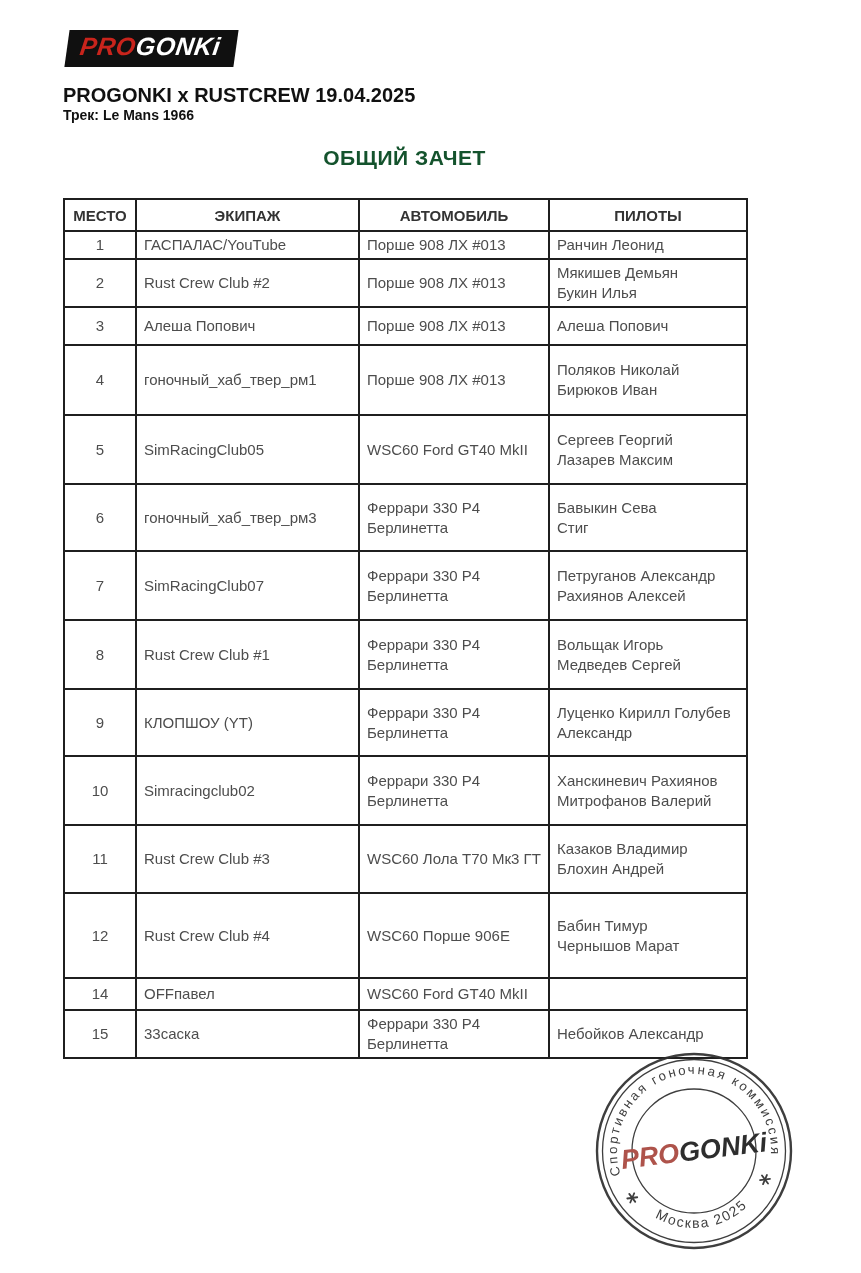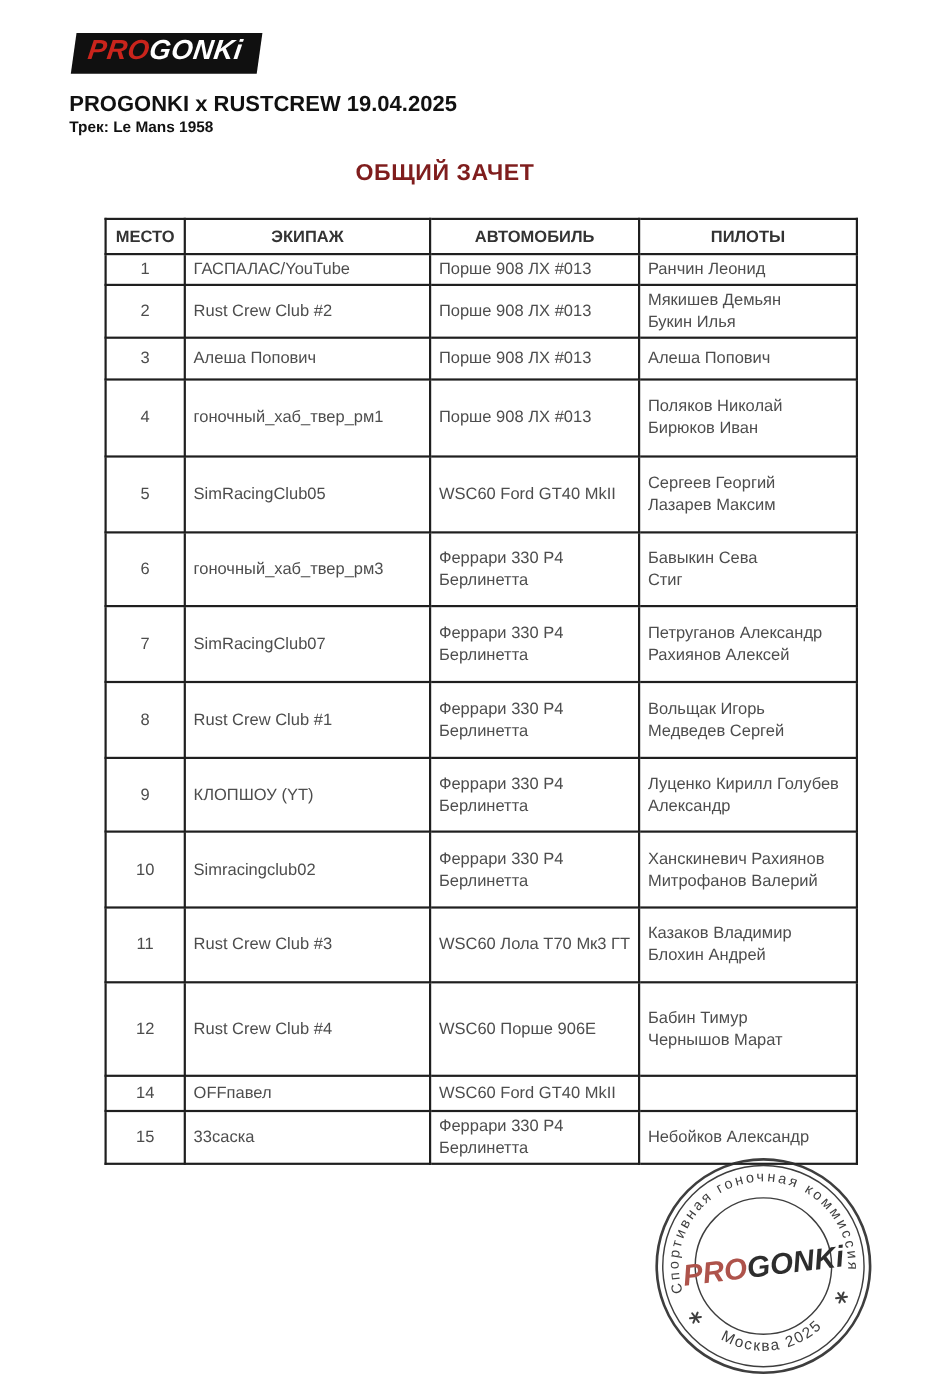--- a/index.html
+++ b/index.html
@@ -19,25 +19,25 @@
         padding:3px 16px 6px 13px;display:inline-block;}
   .logo span{display:inline-block;transform:skewX(0deg);font-style:italic;font-weight:800;
         font-size:25px;letter-spacing:.5px;line-height:1.1;}
   .logo-pro{color:var(--logo-red);}
   .logo-gonki{color:#ffffff;}
 
   .event-line{position:absolute;left:63px;top:84px;font-size:20px;font-weight:bold;color:#111;}
   .track-line{position:absolute;left:63px;top:107px;font-size:14px;font-weight:bold;color:#111;}
 
   .page-title{position:absolute;left:63px;top:146px;width:683px;text-align:center;
-        font-size:21px;font-weight:bold;color:#7f1d1d;letter-spacing:.5px;}
+        font-size:21px;font-weight:bold;color:#14532d;letter-spacing:.5px;}
 
   
   table.results{position:absolute;left:63px;top:198px;width:683px;border-collapse:collapse;
-        table-layout:fixed;margin-left:32px;}
+        table-layout:fixed;}
   table.results th,table.results td{border:2px solid var(--border);}
   table.results th{font-size:15px;font-weight:bold;color:#333;height:32px;text-align:center;
         padding:2px 4px;}
   table.results td{font-size:15px;color:var(--body-text);padding:3px 7px;vertical-align:middle;
         white-space:pre-line;line-height:20px;}
   table.results td.place{text-align:center;padding:3px 2px;}
 
   
   .stamp{position:absolute;left:592px;top:1049px;width:204px;height:204px;opacity:.92;
         pointer-events:none;}
@@ -51,21 +51,21 @@
   .stamp .ast line{stroke:var(--stamp-ink);stroke-width:1.8;stroke-linecap:round;}
 </style>
 </head>
 <body>
 
 <div class="page">
 
   <div class="logo"><span class="logo-pro">PRO</span><span class="logo-gonki">GONKi</span></div>
 
   <div class="event-line">PROGONKI x RUSTCREW 19.04.2025</div>
-  <div class="track-line">Трек: Le Mans 1958</div>
+  <div class="track-line">Трек: Le Mans 1966</div>
 
   <h1 class="page-title">ОБЩИЙ ЗАЧЕТ</h1>
 
   <table class="results">
     <colgroup>
       <col style="width:72px">
         <col style="width:223px">
         <col style="width:190px">
         <col style="width:198px">
     </colgroup>

